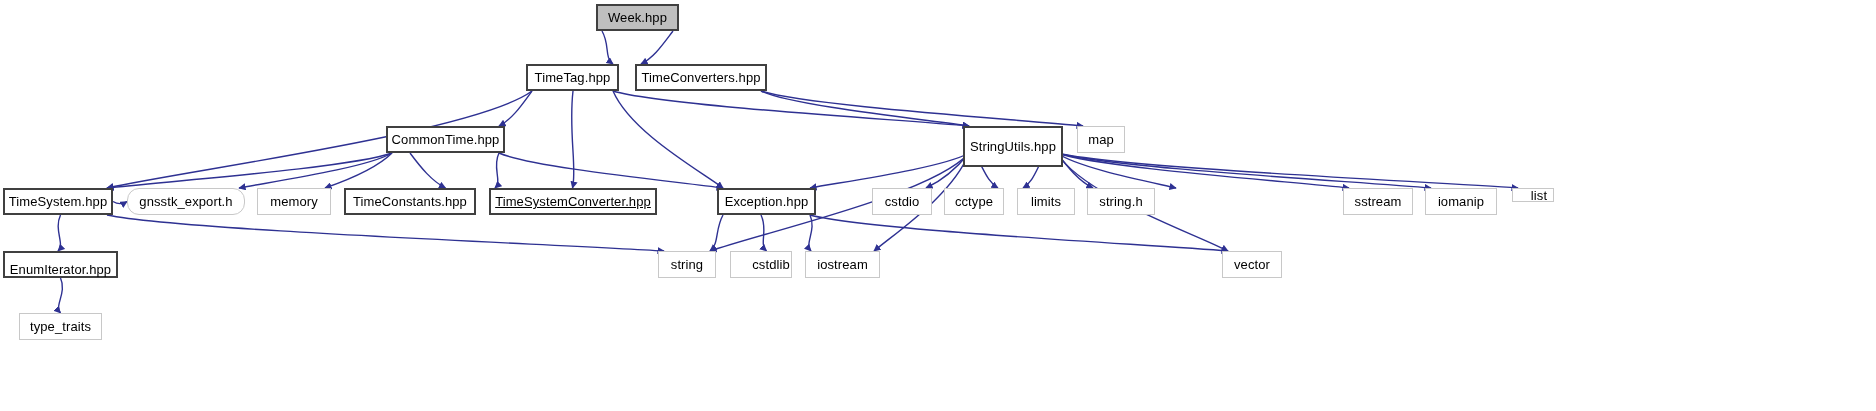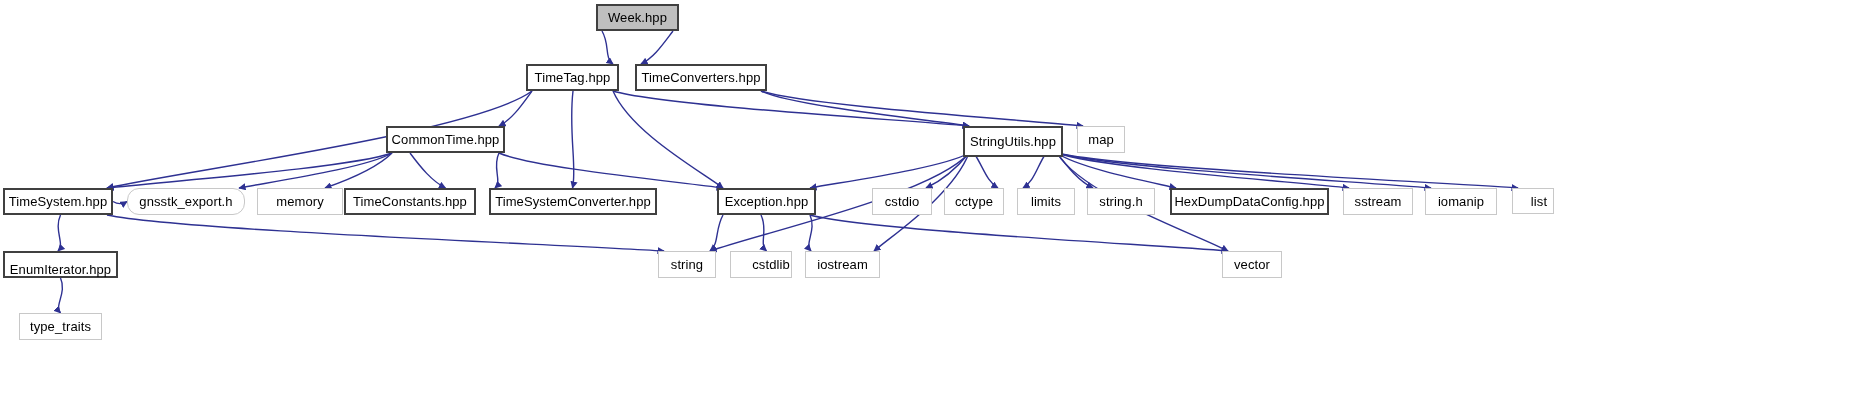--- a/index.html
+++ b/index.html
@@ -110,66 +110,63 @@
     </div>
     <div class="node proj" style="left: 526px; top: 64px; width: 93px; height: 27px;">
       <span class="node-label">TimeTag.hpp</span>
     </div>
     <div class="node proj" style="left: 635px; top: 64px; width: 132px; height: 27px;">
       <span class="node-label">TimeConverters.hpp</span>
     </div>
     <div class="node proj" style="left: 386px; top: 126px; width: 119px; height: 27px;">
       <span class="node-label">CommonTime.hpp</span>
     </div>
-    <div class="node proj" style="left: 963px; top: 126px; width: 100px; height: 31px;">
+    <div class="node proj" style="left: 963px; top: 126px; width: 100px; height: 41px;">
       <span class="node-label">StringUtils.hpp</span>
     </div>
     <div class="node lib" style="left: 1077px; top: 126px; width: 48px; height: 27px;">
       <span class="node-label">map</span>
     </div>
     <div class="node proj" style="left: 3px; top: 188px; width: 110px; height: 27px;">
       <span class="node-label">TimeSystem.hpp</span>
     </div>
     <div class="node lib" style="left: 127px; top: 188px; width: 118px; height: 27px; border-radius: 12px;">
       <span class="node-label">gnsstk_export.h</span>
     </div>
-    <div class="node lib" style="left: 257px; top: 188px; width: 86px; height: 27px;">
+    <div class="node lib" style="left: 257px; top: 188px; width: 74px; height: 27px;">
       <span class="node-label">memory</span>
     </div>
     <div class="node proj" style="left: 344px; top: 188px; width: 132px; height: 27px;">
       <span class="node-label">TimeConstants.hpp</span>
     </div>
-    <div class="node proj" style="left: 489px; top: 188px; width: 168px; height: 27px;">
+    <div class="node proj" style="left: 489px; top: 188px; width: 168px; height: 27px; text-decoration: underline;">
       <span class="node-label">TimeSystemConverter.hpp</span>
     </div>
     <div class="node proj" style="left: 717px; top: 188px; width: 99px; height: 27px; text-align: center;">
       <span class="node-label">Exception.hpp</span>
     </div>
     <div class="node lib" style="left: 872px; top: 188px; width: 60px; height: 27px;">
       <span class="node-label">cstdio</span>
     </div>
     <div class="node lib" style="left: 944px; top: 188px; width: 60px; height: 27px;">
       <span class="node-label">cctype</span>
     </div>
     <div class="node lib" style="left: 1017px; top: 188px; width: 58px; height: 27px;">
       <span class="node-label">limits</span>
     </div>
     <div class="node lib" style="left: 1087px; top: 188px; width: 68px; height: 27px;">
       <span class="node-label">string.h</span>
     </div>
-    <div class="node proj" style="left: 1170px; top: 188px; width: 159px; height: 27px;">
-      <span class="node-label">HexDumpDataConfig.hpp</span>
-    </div>
     <div class="node lib" style="left: 1343px; top: 188px; width: 70px; height: 27px; justify-content: center;">
       <span class="node-label">sstream</span>
     </div>
     <div class="node lib" style="left: 1425px; top: 188px; width: 72px; height: 27px;">
       <span class="node-label">iomanip</span>
     </div>
-    <div class="node lib" style="left: 1512px; top: 188px; width: 42px; height: 26px; padding-left: 12px;">
+    <div class="node lib" style="left: 1512px; top: 188px; width: 42px; height: 14px; padding-left: 12px;">
       <span class="node-label">list</span>
     </div>
     <div class="node proj" style="left: 3px; top: 251px; width: 115px; height: 27px; align-items: flex-end;">
       <span class="node-label">EnumIterator.hpp</span>
     </div>
     <div class="node lib" style="left: 658px; top: 251px; width: 58px; height: 27px;">
       <span class="node-label">string</span>
     </div>
     <div class="node lib" style="left: 730px; top: 251px; width: 62px; height: 27px; padding-left: 20px;">
       <span class="node-label">cstdlib</span>

